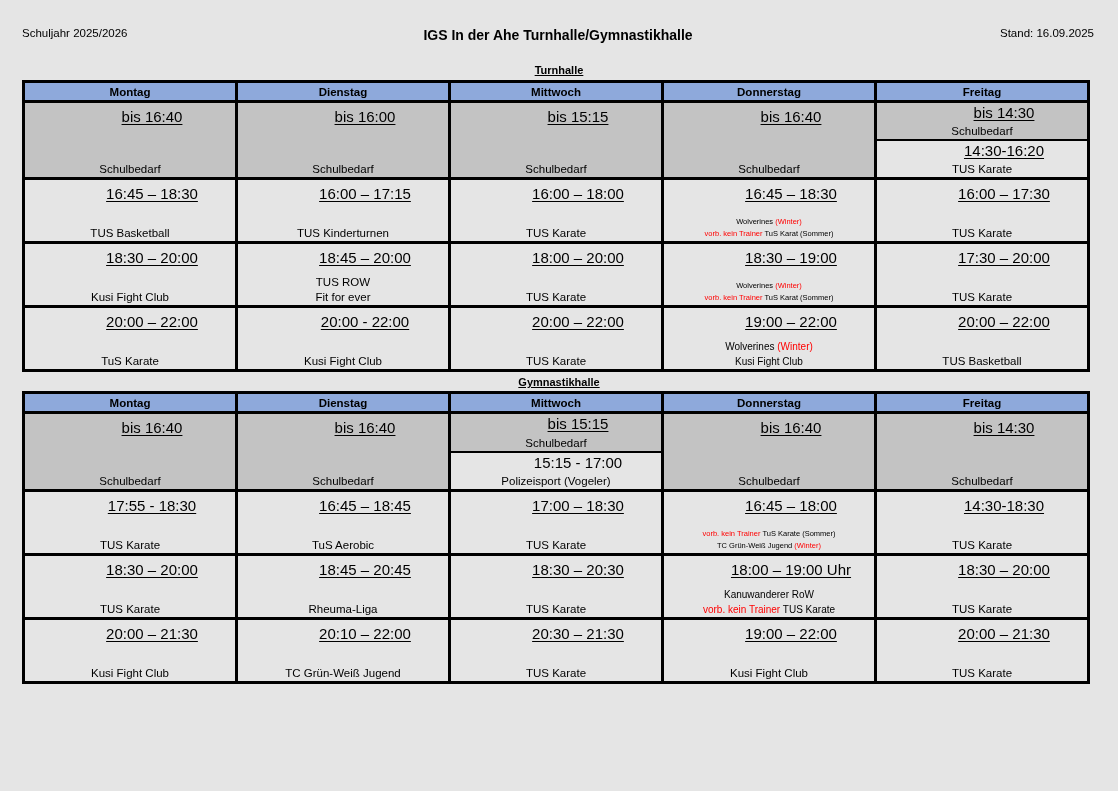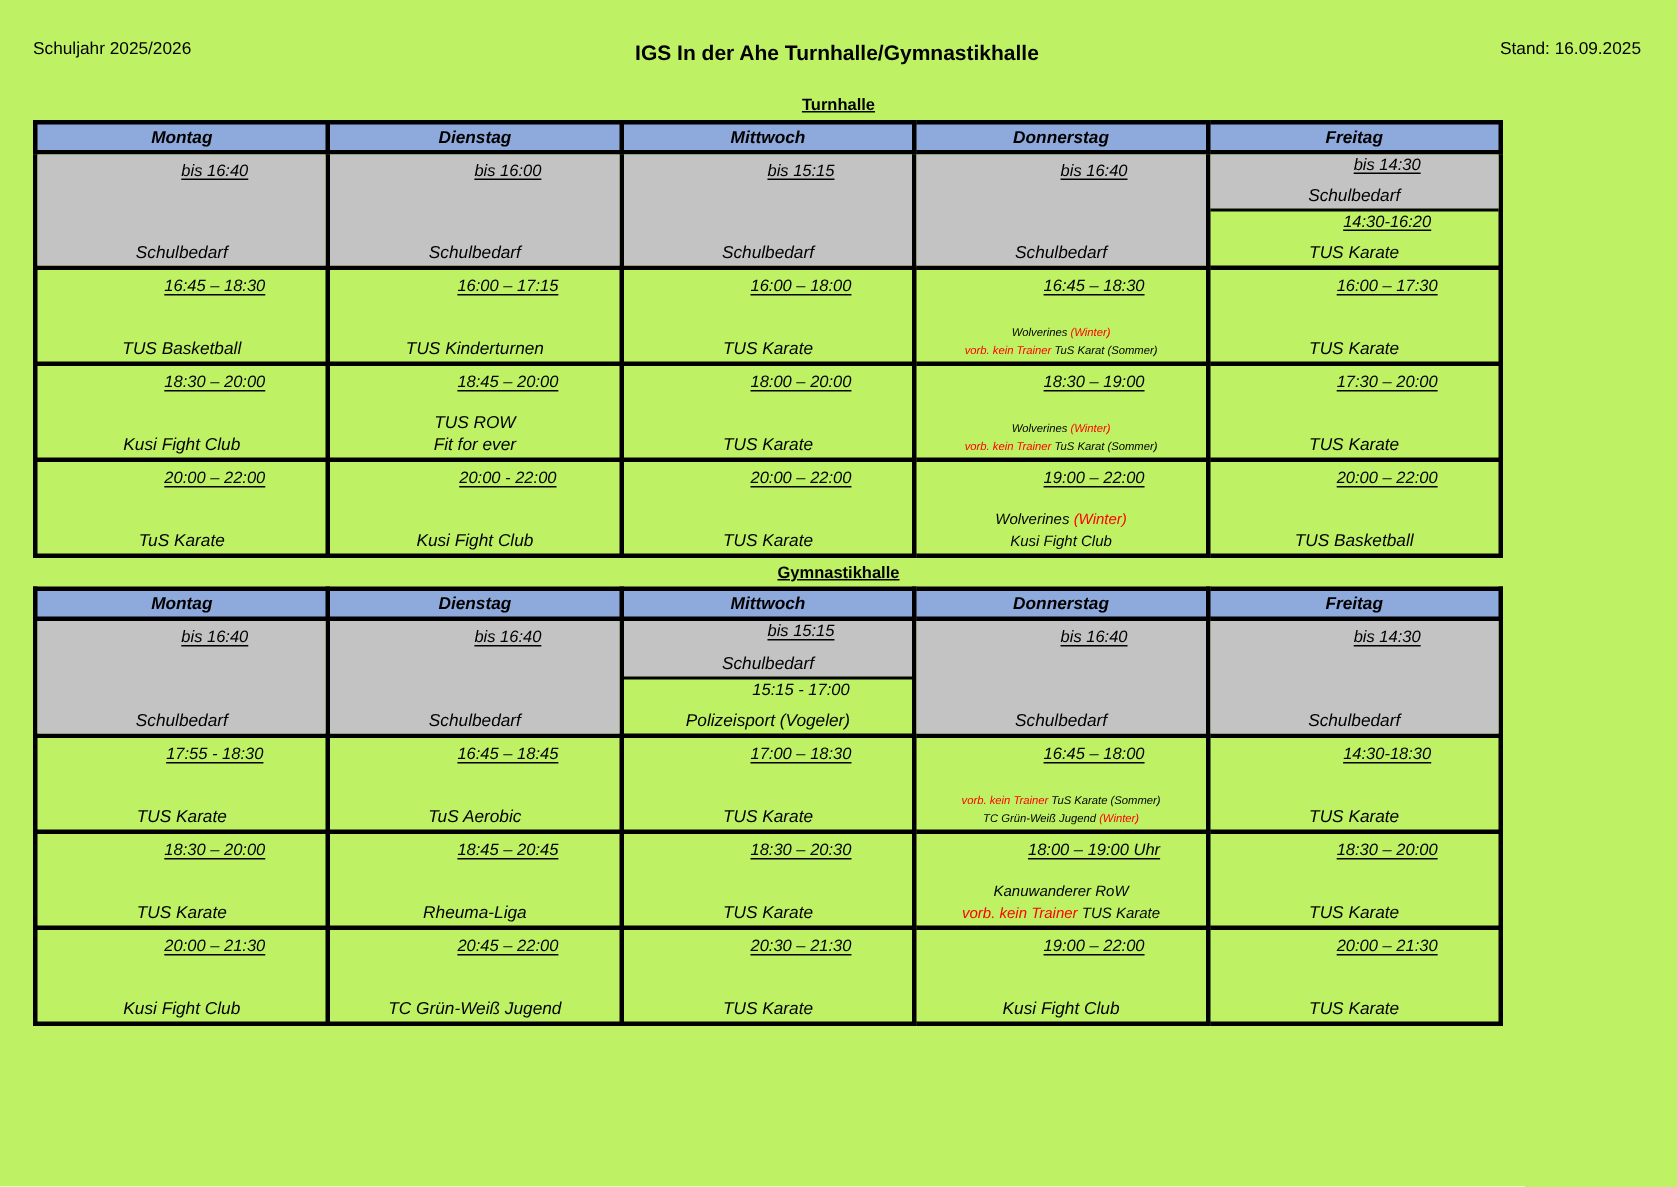--- a/index.html
+++ b/index.html
@@ -1,51 +1,51 @@
 <!DOCTYPE html>
 <html><head>
 <meta charset="utf-8">
 <style>
   * { box-sizing: border-box; }
   html,body { margin:0; padding:0; background:#ffffff; }
   .page {
     width:1118px; height:791px;
     font-family:"Liberation Sans", sans-serif;
-    color:#000; background:#bef264;
+    color:#000; background:#e5e5e5;
     position:relative; overflow:hidden;
   }
   .topbar { display:flex; align-items:flex-start; padding:27px 24px 0 22px; }
   .topbar .left  { width:255px; font-size:11.5px; }
   .topbar .center{ flex:1; text-align:center; font-size:14px; font-weight:bold; }
   .topbar .right { width:255px; text-align:right; font-size:11.5px; }
 
   .hall-title {
     text-align:center; font-weight:bold; font-size:11px;
     text-decoration:underline;
   }
   .hall-title.first  { margin-top:21px; margin-bottom:4px; }
   .hall-title.second { margin-top:4px;  margin-bottom:3px; }
 
   table.sched {
     border-collapse:collapse; table-layout:fixed;
-    width:980px; margin-left:22px;font-style:italic;
+    width:1068px; margin-left:22px;
   }
   .sched th {
     border:3px solid #000; background:var(--hdr,#8EA9DB);
     font-size:11.5px; font-weight:bold; height:20px; padding:0;
   }
   .sched td { border:3px solid #000; padding:0; vertical-align:top; }
 
   .blocks { display:flex; flex-direction:column; height:100%; }
   .block  { flex:1; display:flex; flex-direction:column; min-height:0; }
   .block.gray  { background:var(--gray,#C3C3C3); }
   .block.split { border-top:2px solid #000; }
 
   .time {
-    text-align:center; font-size:11px; margin-top:5px;
+    text-align:center; font-size:15px; margin-top:5px;
     text-decoration:underline; text-underline-offset:2px;
     flex:0 0 auto;
     padding-left:44px;
   }
   .block.compact .time { margin-top:1px; }
   .time.nou { text-decoration:none; }
 
   .lines {
     flex:1 1 auto; display:flex; flex-direction:column;
     justify-content:flex-end; text-align:center; min-height:0;
@@ -480,21 +480,21 @@
                   <div class="time">20:00 – 21:30</div>
                   <div class="lines">
                     <div class="line"><span>Kusi Fight Club</span></div>
                   </div>
                 </div>
               </div>
             </td>
             <td style="height: 64px;">
               <div class="blocks">
                 <div class="block">
-                  <div class="time">20:45 – 22:00</div>
+                  <div class="time">20:10 – 22:00</div>
                   <div class="lines">
                     <div class="line"><span>TC Grün-Weiß Jugend</span></div>
                   </div>
                 </div>
               </div>
             </td>
             <td style="height: 64px;">
               <div class="blocks">
                 <div class="block">
                   <div class="time">20:30 – 21:30</div>

